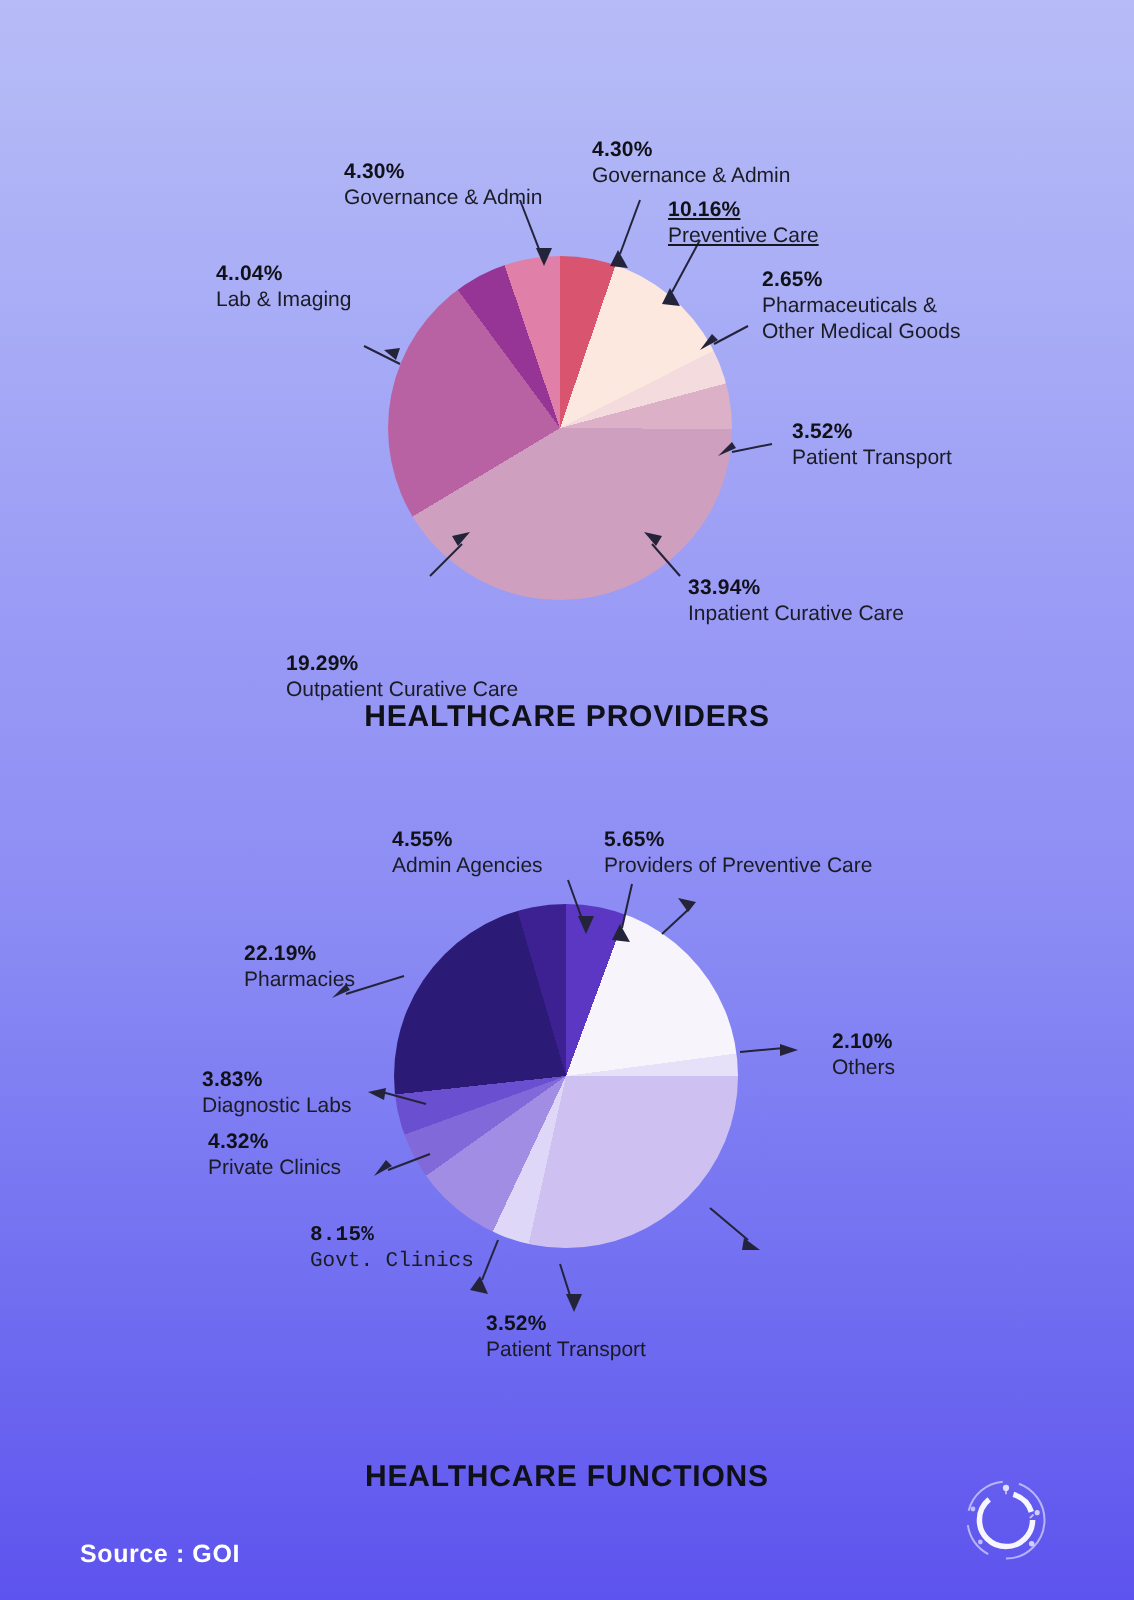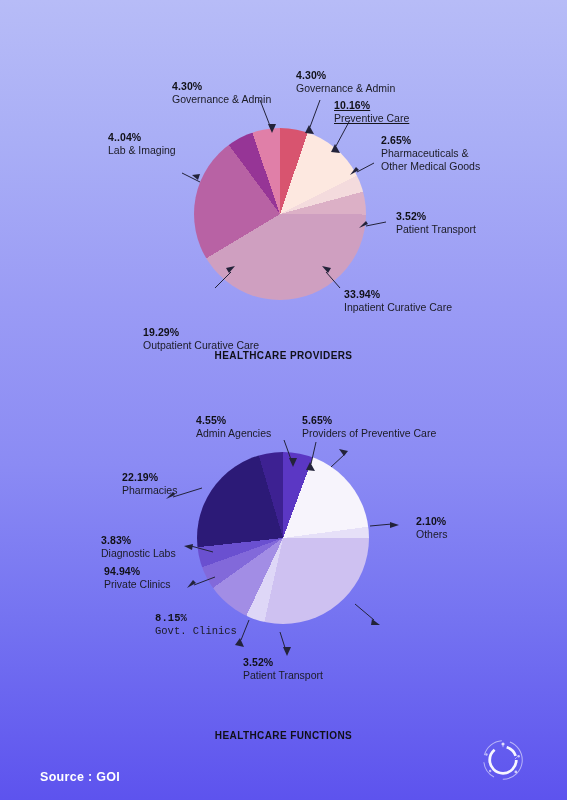--- a/index.html
+++ b/index.html
@@ -18,21 +18,21 @@
   .lbl .nm{font-weight:400;font-size:10.5px;display:block;color:#1b1b24;white-space:pre;}
 
   
   .leader{position:absolute;overflow:visible;pointer-events:none;}
   .leader line{stroke:#23233a;stroke-width:1;}
   .leader polygon{fill:#23233a;}
 
   
   .sectitle{
     position:absolute;width:100%;text-align:center;left:0;
-    font-weight:bold;font-size:10px;letter-spacing:.4px;color:#101018;
+    font-weight:bold;font-size:15px;letter-spacing:.4px;color:#101018;
   }
 
   
   .pie{position:absolute;border-radius:50%;}
 
   
   .source{
     position:absolute;left:40px;top:770px;
     color:#ffffff;font-weight:bold;font-size:12.5px;letter-spacing:.3px;
   }
@@ -157,21 +157,21 @@
     <span class="pct">3.52%</span>
     <span class="nm">Patient Transport</span>
   </div>
 
   <div class="lbl" style="left:155px;top:612px;font-family:Liberation Mono, monospace;">
     <span class="pct">8.15%</span>
     <span class="nm">Govt. Clinics</span>
   </div>
 
   <div class="lbl" style="left:104px;top:565px;">
-    <span class="pct">94.94%</span>
+    <span class="pct">4.32%</span>
     <span class="nm">Private Clinics</span>
   </div>
 
   <div class="lbl" style="left:101px;top:534px;">
     <span class="pct">3.83%</span>
     <span class="nm">Diagnostic Labs</span>
   </div>
 
   <div class="lbl" style="left:122px;top:471px;">
     <span class="pct">22.19%</span>

